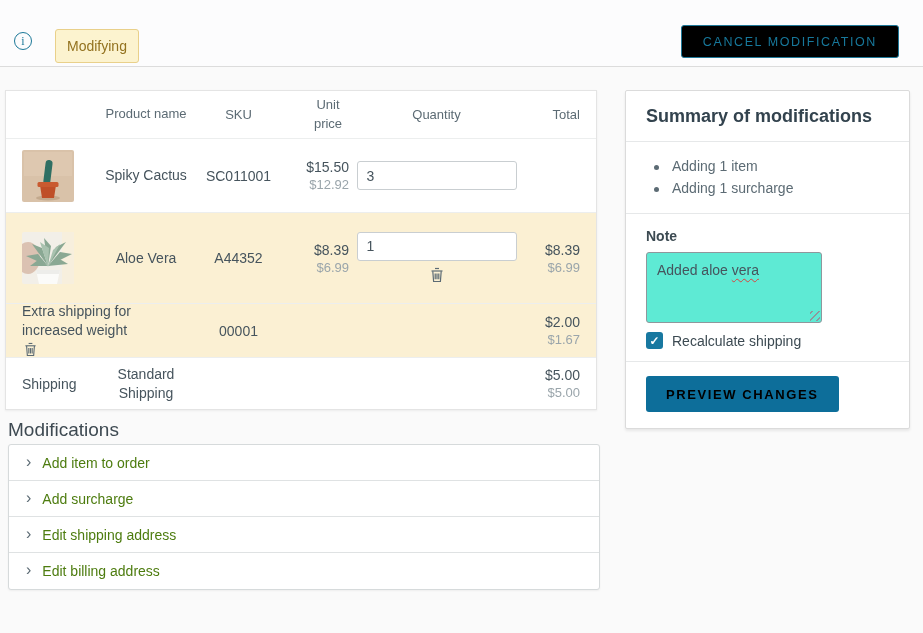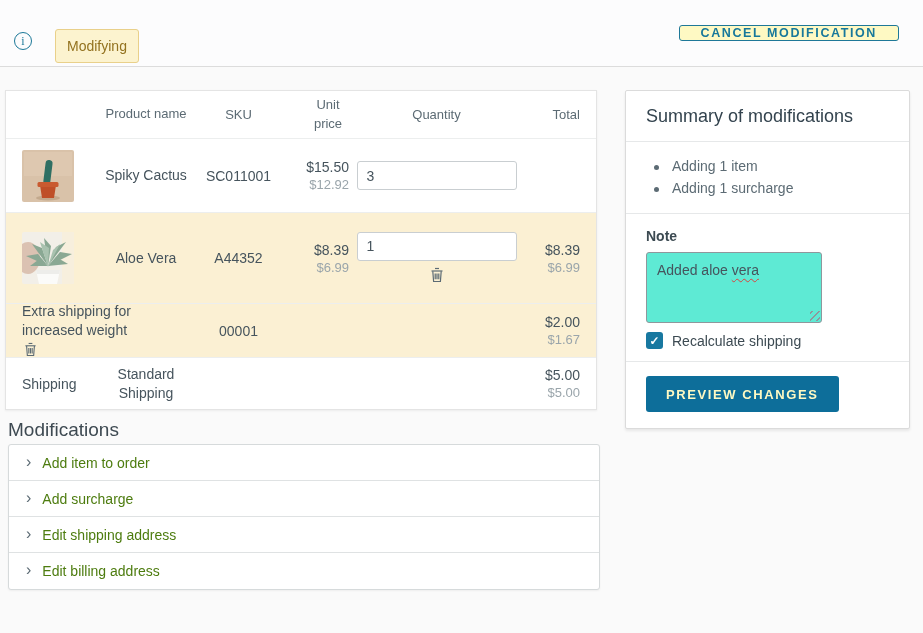--- a/index.html
+++ b/index.html
@@ -3,21 +3,21 @@
 <meta charset="utf-8">
 <style>
   * { margin:0; padding:0; box-sizing:border-box; }
   body { font-family:"Liberation Sans", sans-serif; background:#f4f4f5; }
   .page { position:relative; width:923px; height:633px; background:#fafafa; overflow:hidden; }
 
   
   .topbar { position:absolute; top:0; left:0; width:923px; height:67px; background:#fcfcfd; border-bottom:1px solid #dcdcdc; }
   .info-icon { position:absolute; left:14px; top:32px; width:18px; height:18px; border:1px solid #1b7898; border-radius:50%; color:#1b7898; font-size:12px; font-family:"Liberation Serif", serif; display:flex; align-items:center; justify-content:center; cursor:pointer; }
   .status-badge { position:absolute; left:55px; top:29px; padding:8px 11px; background:#fcf3cf; border:1px solid #e9d08a; border-radius:3px; color:#93721f; font-size:14px; }
-  .cancel-btn { position:absolute; right:24px; top:25px; height:16px; padding:0 21px; background:#fef9c3; border:1px solid #1e7898; border-radius:3px; color:#17789b; font-size:12.5px; font-weight:700; letter-spacing:1.6px; cursor:pointer; font-family:"Liberation Sans", sans-serif; }
+  .cancel-btn { position:absolute; right:24px; top:25px; height:33px; padding:0 21px; background:#000000; border:1px solid #1e7898; border-radius:3px; color:#17789b; font-size:12.5px; font-weight:400; letter-spacing:1.6px; cursor:pointer; font-family:"Liberation Sans", sans-serif; }
 
   
   .order-table { position:absolute; left:5px; top:90px; width:592px; background:#fff; border:1px solid #e4e4e4; box-shadow:0 1px 2px rgba(0,0,0,.06); font-size:14px; color:#46545d; }
   .t-row { display:flex; align-items:center; border-bottom:1px solid #eceeee; }
   .t-row:last-child { border-bottom:none; }
   .t-head { height:48px; color:#5c6b74; font-size:13px; }
   .row-1 { height:74px; }
   .row-2 { height:91px; background:#fbf0d3; }
   .row-3 { height:54px; background:#fbf0d3; }
   .row-4 { height:51px; }
@@ -33,34 +33,34 @@
   .qty-input { width:160px; height:29px; border:1px solid #c9ced1; border-radius:3px; padding:0 9px; font-size:14px; color:#46545d; background:#fff; font-family:"Liberation Sans", sans-serif; }
   .thumb { width:52px; height:52px; border-radius:2px; overflow:hidden; }
   .trash-btn { background:none; border:none; cursor:pointer; padding:2px; line-height:0; }
   .trash-btn svg { display:block; }
   .surcharge-label { width:190px; padding-left:16px; line-height:1.35; display:flex; flex-wrap:wrap; align-items:center; }
   .surcharge-label .lbl { margin-right:4px; }
   .shipping-label { width:90px; padding-left:16px; }
 
   
   .summary-card { position:absolute; left:625px; top:90px; width:285px; background:#fff; border:1px solid #dbdbdb; border-radius:2px; box-shadow:0 2px 3px rgba(0,0,0,.08); }
-  .summary-title { padding:15px 20px 14px; font-size:18px; font-weight:400; color:#33434e; border-bottom:1px solid #e6e8e9; }
+  .summary-title { padding:15px 20px 14px; font-size:18px; font-weight:700; color:#33434e; border-bottom:1px solid #e6e8e9; }
   .summary-list { list-style:none; padding:13px 20px 14px 28px; border-bottom:1px solid #e6e8e9; }
   .summary-list li { position:relative; padding:3px 0 3px 18px; color:#5c6b74; font-size:14px; }
   .summary-list li::before { content:""; position:absolute; left:0; top:10px; width:5px; height:5px; border-radius:50%; background:#5c6b74; }
   .note-section { padding:14px 20px 12px; border-bottom:1px solid #e6e8e9; }
   .note-label { font-size:14px; font-weight:700; color:#3c4a52; margin-bottom:8px; }
   .note-box { position:relative; width:176px; height:71px; border:1px solid #8f979c; border-radius:3px; background:#5eead4; padding:9px 10px; font-size:14px; color:#46545d; cursor:text; }
   .misspelled { text-decoration:underline; text-decoration-style:wavy; text-decoration-color:#d64541; text-decoration-thickness:1px; text-underline-offset:3px; }
   .resize-handle { position:absolute; right:1px; bottom:1px; width:10px; height:10px; background:repeating-linear-gradient(-45deg, transparent 0 2px, #8f979c 2px 3px, transparent 3px 5px); cursor:nwse-resize; }
   .check-row { display:flex; align-items:center; gap:9px; margin-top:9px; cursor:pointer; }
   .checkbox { width:17px; height:17px; background:#1878a0; border-radius:3px; color:#fff; font-size:12px; font-weight:700; display:flex; align-items:center; justify-content:center; }
   .check-label { font-size:14px; color:#3c4a52; }
   .preview-wrap { padding:14px 20px 16px; }
-  .preview-btn { height:36px; padding:0 20px; background:#0d6e9a; border:none; border-radius:3px; color:#fef9c3; font-size:13px; font-weight:700; letter-spacing:1.6px; cursor:pointer; font-family:"Liberation Sans", sans-serif; }
+  .preview-btn { height:36px; padding:0 20px; background:#0d6e9a; border:none; border-radius:3px; color:#000000; font-size:13px; font-weight:700; letter-spacing:1.6px; cursor:pointer; font-family:"Liberation Sans", sans-serif; }
 
   
   .mods-title { position:absolute; left:8px; top:419px; font-size:19px; font-weight:400; color:#3e4a52; }
   .accordion { position:absolute; left:8px; top:444px; width:592px; background:#fff; border:1px solid #d6dadb; border-radius:3px; box-shadow:0 1px 2px rgba(0,0,0,.05); }
   .acc-item { display:flex; align-items:center; height:36px; border-bottom:1px solid #dfe2e3; padding-left:17px; cursor:pointer; }
   .acc-item:last-child { border-bottom:none; }
   .chev { color:#5c6b74; font-size:16px; margin-right:11px; transform:translateY(-1px); }
   .acc-label { font-size:14px; color:#4d7c0f; }
 </style>
 </head>

